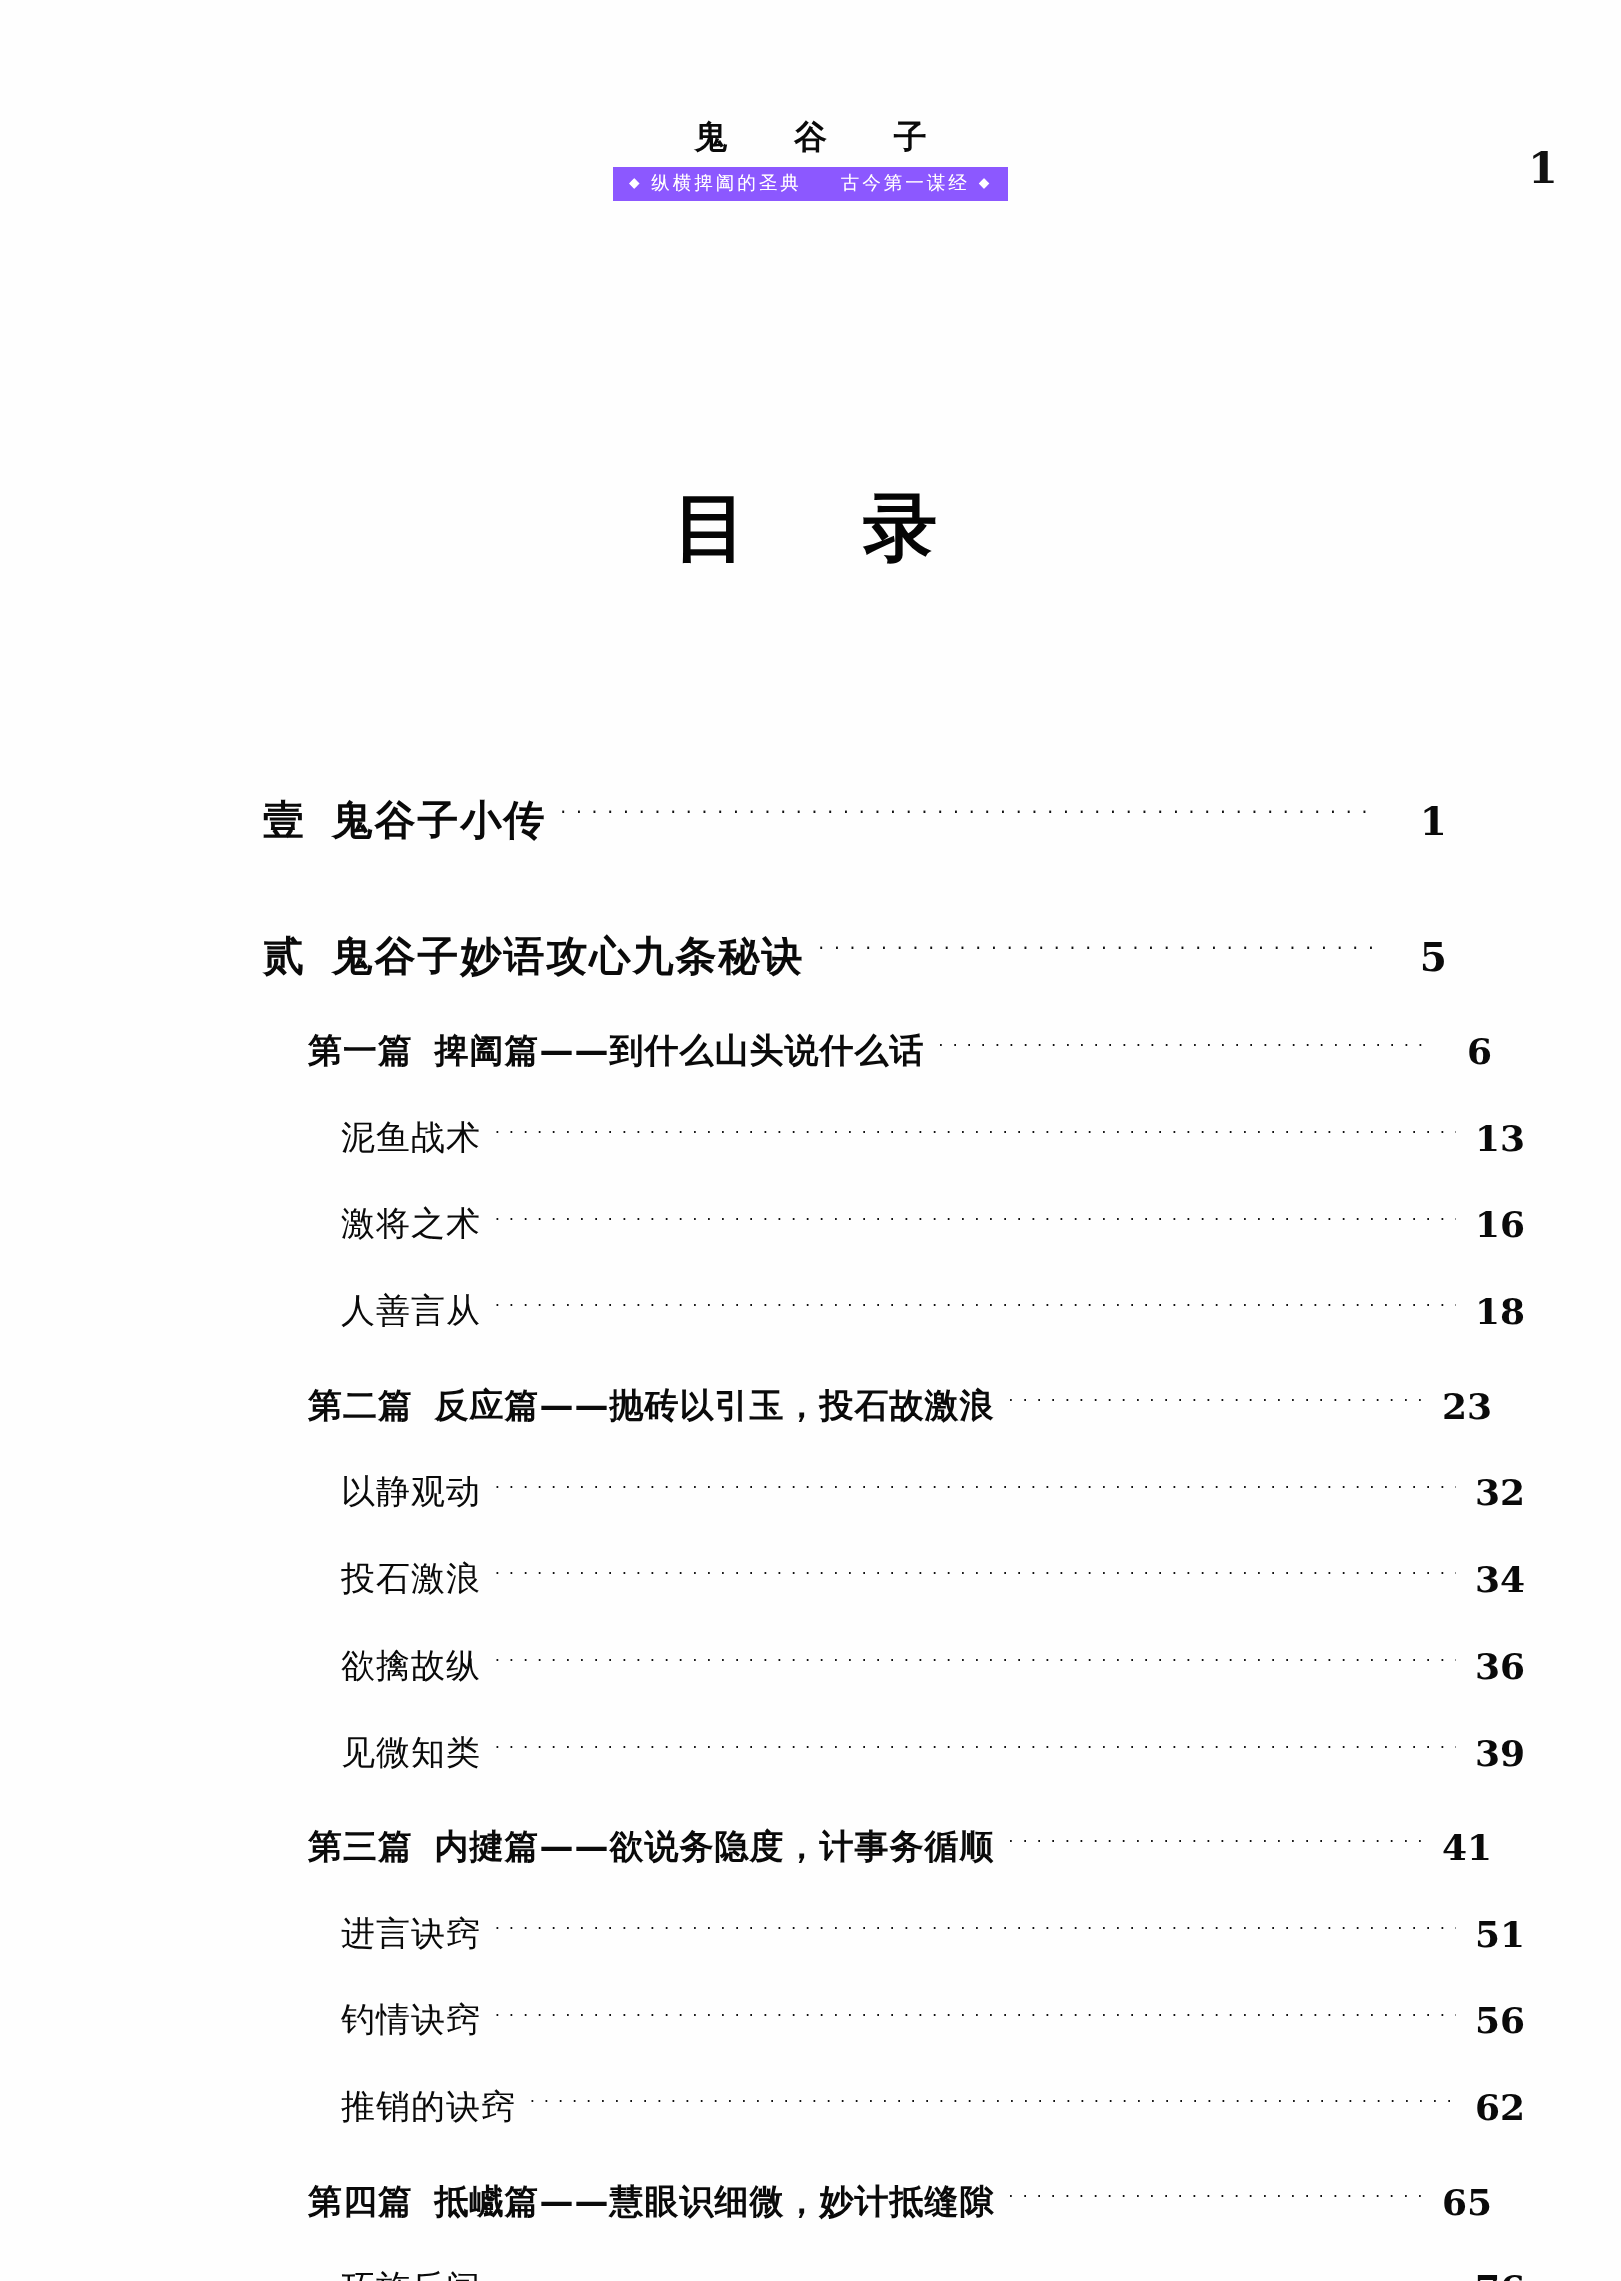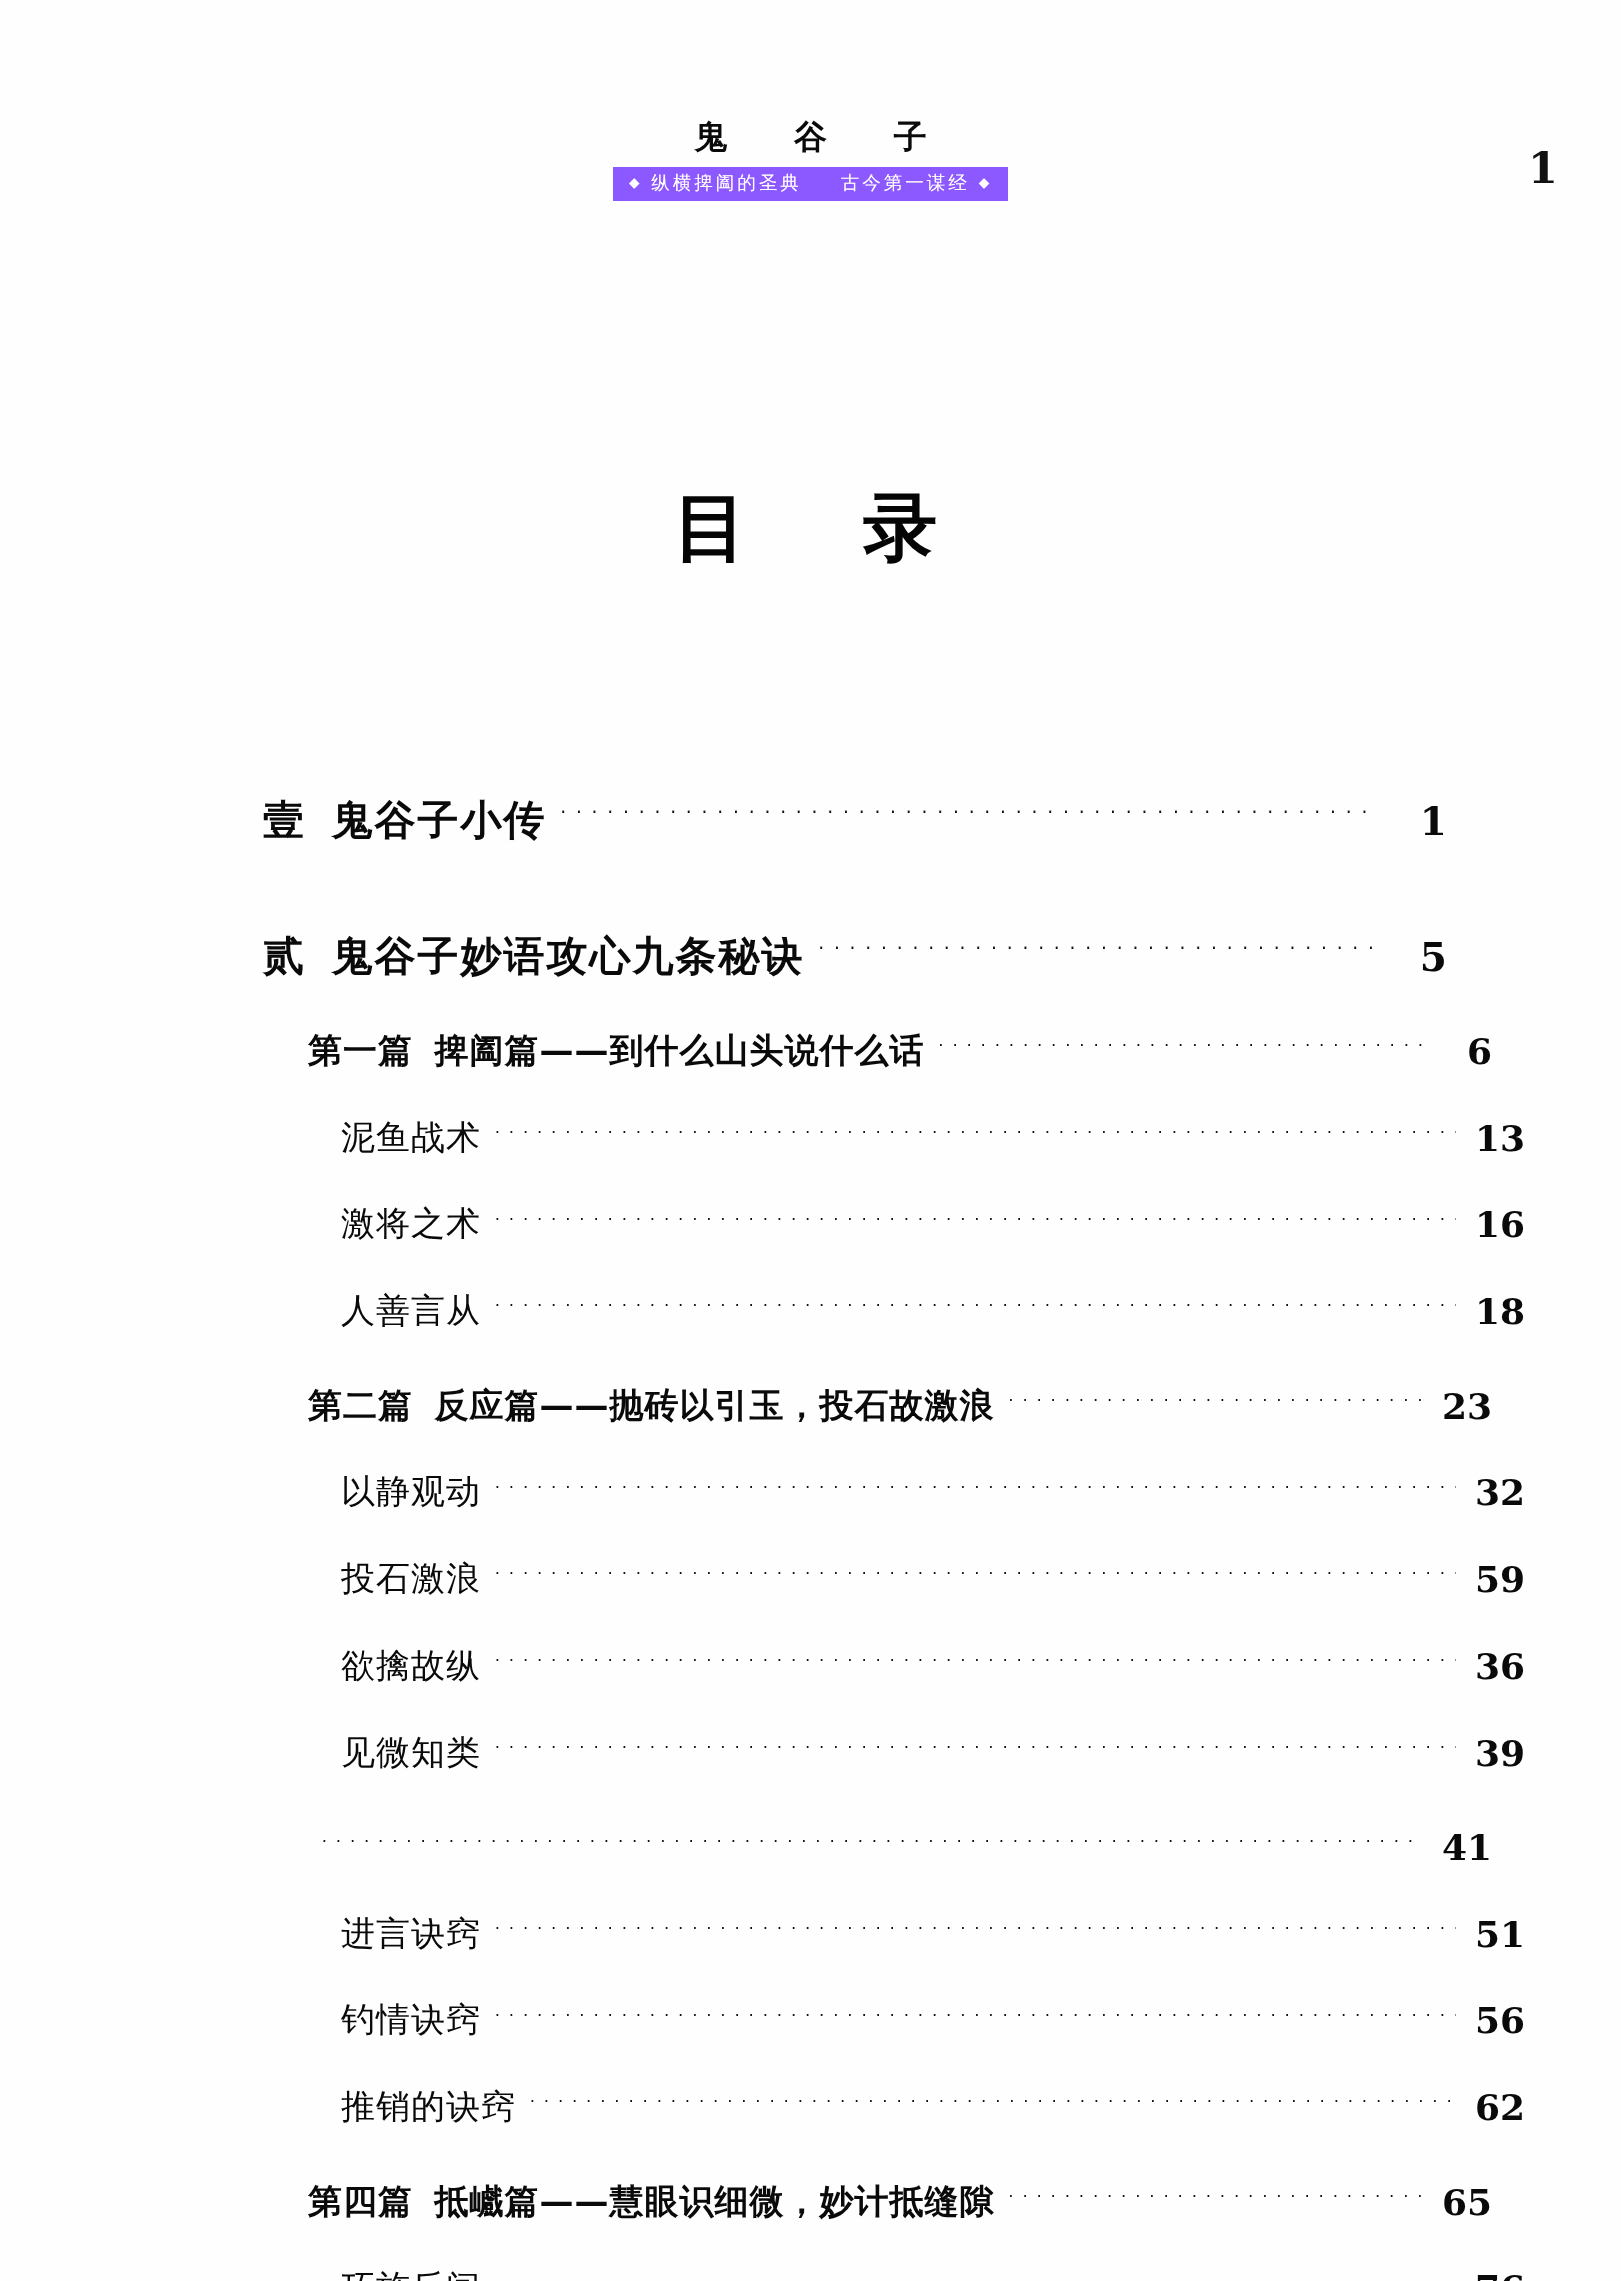--- a/index.html
+++ b/index.html
@@ -224,36 +224,37 @@
       <div class="sp-sm"></div>
       <div class="toc-row row-h lvl3">
         <div class="label"><span>以静观动</span></div>
         <div class="leader"><span>·····································································································································</span></div>
         <div class="page-no">32</div>
       </div>
       <div class="sp-sm"></div>
       <div class="toc-row row-h lvl3">
         <div class="label"><span>投石激浪</span></div>
         <div class="leader"><span>·····································································································································</span></div>
-        <div class="page-no">59</div>
+        <div class="page-no">34</div>
       </div>
       <div class="sp-sm"></div>
       <div class="toc-row row-h lvl3">
         <div class="label"><span>欲擒故纵</span></div>
         <div class="leader"><span>·····································································································································</span></div>
         <div class="page-no">36</div>
       </div>
       <div class="sp-sm"></div>
       <div class="toc-row row-h lvl3">
         <div class="label"><span>见微知类</span></div>
         <div class="leader"><span>·····································································································································</span></div>
         <div class="page-no">39</div>
       </div>
       <div class="sp-md"></div>
       <div class="toc-row row-h lvl2">
+        <div class="label"><span class="num">第三篇</span><span>内揵篇——欲说务隐度，计事务循顺</span></div>
         <div class="leader"><span>·····································································································································</span></div>
         <div class="page-no">41</div>
       </div>
       <div class="sp-sm"></div>
       <div class="toc-row row-h lvl3">
         <div class="label"><span>进言诀窍</span></div>
         <div class="leader"><span>·····································································································································</span></div>
         <div class="page-no">51</div>
       </div>
       <div class="sp-sm"></div>

